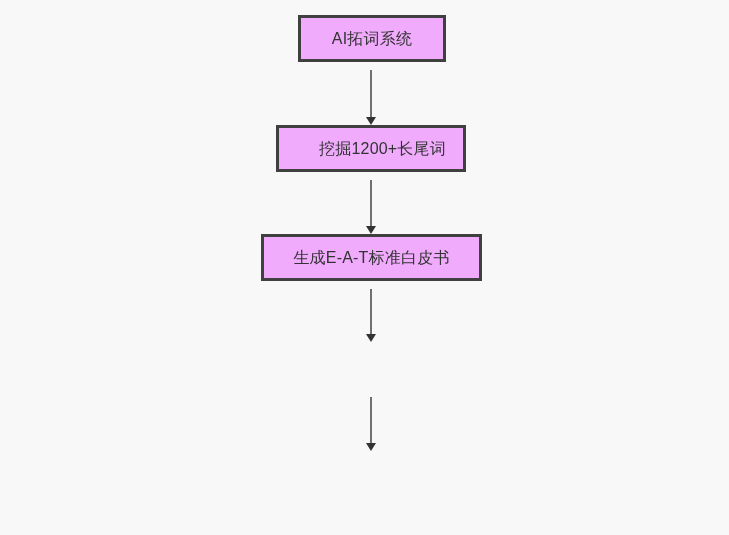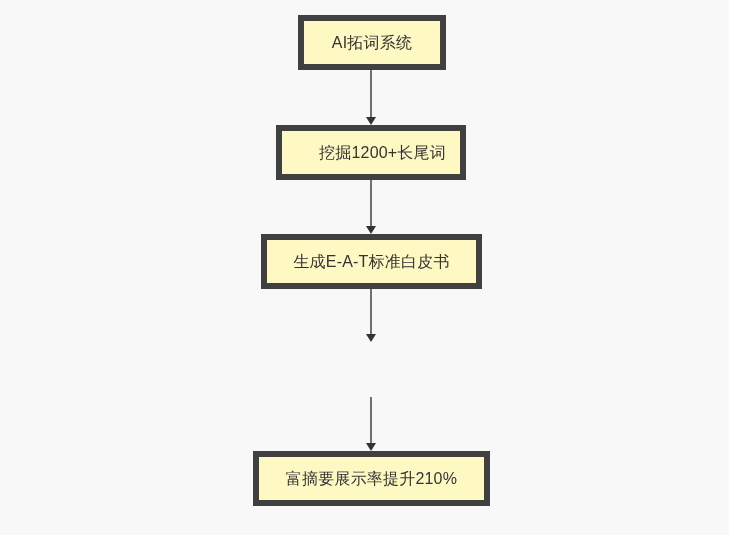--- a/index.html
+++ b/index.html
@@ -15,26 +15,26 @@
   }
   #flowchart-canvas {
     position: relative;
     width: 729px;
     height: 535px;
     background: #f8f8f8;
   }
   .node {
     position: absolute;
     box-sizing: border-box;
-    background: #fef9c3;
-    border: 6px solid #404040;
+    background: #f0abfc;
+    border: 3px solid #404040;
     display: flex;
     align-items: center;
     justify-content: center;
-    height: 55px;
+    height: 47px;
   }
   .node-label {
     font-size: 16px;
     line-height: 1;
     color: #333333;
     white-space: nowrap;
     letter-spacing: 0.2px;
   }
   .edge {
     position: absolute;
@@ -113,17 +113,14 @@
     <div class="stem"></div>
     <div class="head"></div>
   </div>
 
 
   <div class="edge" id="edge-3">
     <div class="stem"></div>
     <div class="head"></div>
   </div>
 
-  <div class="node" id="node-4">
-    <span class="node-label">富摘要展示率提升210%</span>
-  </div>
 
 </div>
 
 </body></html>

